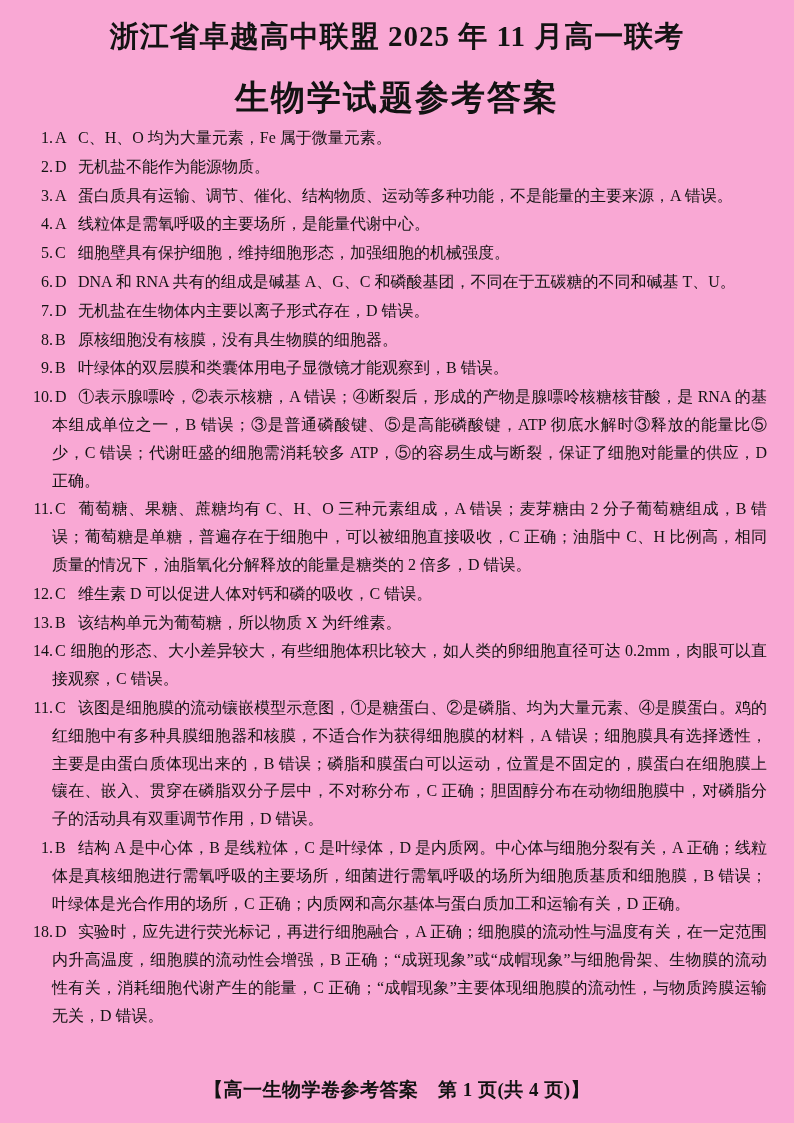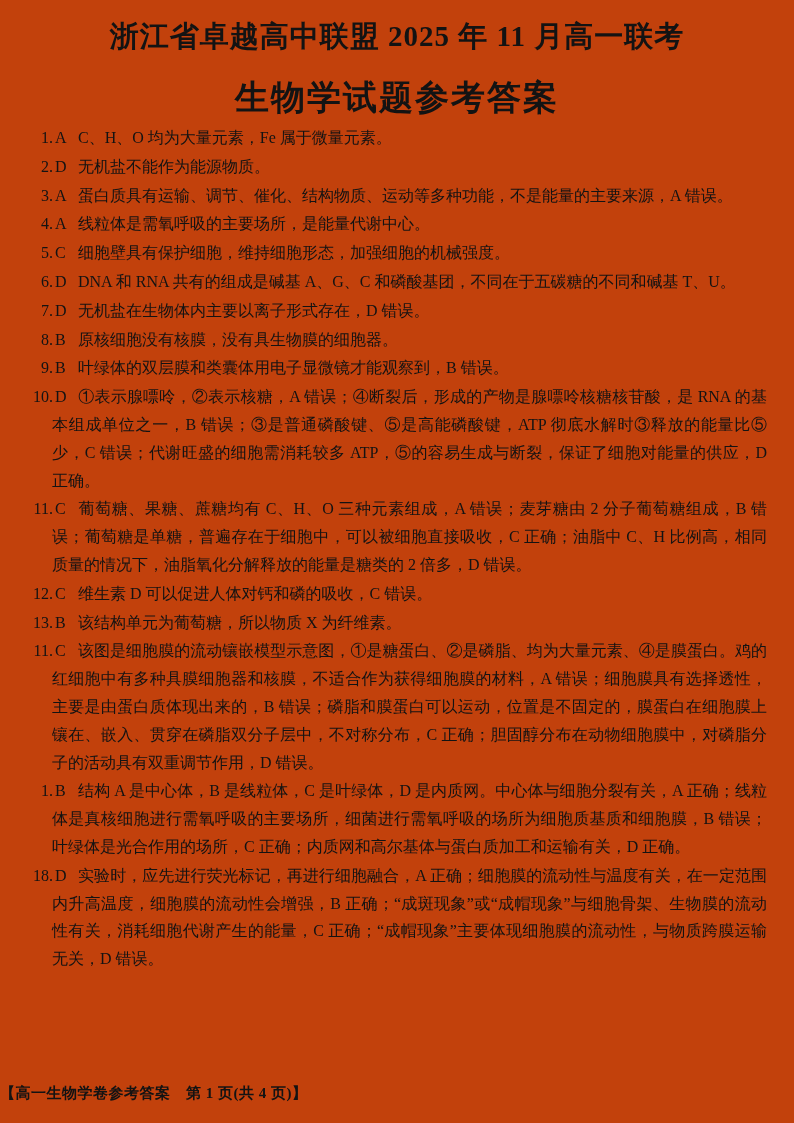--- a/index.html
+++ b/index.html
@@ -5,21 +5,21 @@
   html, body {
     margin: 0;
     padding: 0;
     background: #e8e8e8;
   }
   .page {
     position: relative;
     width: 794px;
     height: 1123px;
     margin: 0 auto;
-    background: #c2410c;
+    background: #f9a8d4;
     color: #131313;
     font-family: "Liberation Serif", "DejaVu Serif", serif;
     overflow: hidden;
     box-sizing: border-box;
   }
   .titles {
     padding-top: 16px;
   }
   .title-line1 {
     margin: 0;
@@ -67,21 +67,22 @@
   }
   .answer-choice {
     display: inline;
     padding-left: 2px;
   }
   .page-footer {
     position: absolute;
     left: 0;
     bottom: 20px;
     width: 100%;
-    font-size: 15px;
+    text-align: center;
+    font-size: 19px;
     font-weight: bold;
     letter-spacing: 0.5px;
   }
 </style>
 </head>
 <body>
 
 <div class="page">
 
   <div class="titles">
@@ -135,20 +136,23 @@
     </p>
 
     <p class="answer-item">
       <span class="answer-label"><span class="answer-num">12.</span><span class="answer-choice">C</span></span><span class="answer-text">维生素 D 可以促进人体对钙和磷的吸收，C 错误。</span>
     </p>
 
     <p class="answer-item">
       <span class="answer-label"><span class="answer-num">13.</span><span class="answer-choice">B</span></span><span class="answer-text">该结构单元为葡萄糖，所以物质 X 为纤维素。</span>
     </p>
 
+    <p class="answer-item">
+      <span class="answer-label tight"><span class="answer-num">14.</span><span class="answer-choice">C</span></span><span class="answer-text">细胞的形态、大小差异较大，有些细胞体积比较大，如人类的卵细胞直径可达 0.2mm，肉眼可以直接观察，C 错误。</span>
+    </p>
 
     <p class="answer-item">
       <span class="answer-label"><span class="answer-num">11.</span><span class="answer-choice">C</span></span><span class="answer-text">该图是细胞膜的流动镶嵌模型示意图，①是糖蛋白、②是磷脂、均为大量元素、④是膜蛋白。鸡的红细胞中有多种具膜细胞器和核膜，不适合作为获得细胞膜的材料，A 错误；细胞膜具有选择透性，主要是由蛋白质体现出来的，B 错误；磷脂和膜蛋白可以运动，位置是不固定的，膜蛋白在细胞膜上镶在、嵌入、贯穿在磷脂双分子层中，不对称分布，C 正确；胆固醇分布在动物细胞膜中，对磷脂分子的活动具有双重调节作用，D 错误。</span>
     </p>
 
     <p class="answer-item">
       <span class="answer-label"><span class="answer-num">1.</span><span class="answer-choice">B</span></span><span class="answer-text">结构 A 是中心体，B 是线粒体，C 是叶绿体，D 是内质网。中心体与细胞分裂有关，A 正确；线粒体是真核细胞进行需氧呼吸的主要场所，细菌进行需氧呼吸的场所为细胞质基质和细胞膜，B 错误；叶绿体是光合作用的场所，C 正确；内质网和高尔基体与蛋白质加工和运输有关，D 正确。</span>
     </p>
 
 

